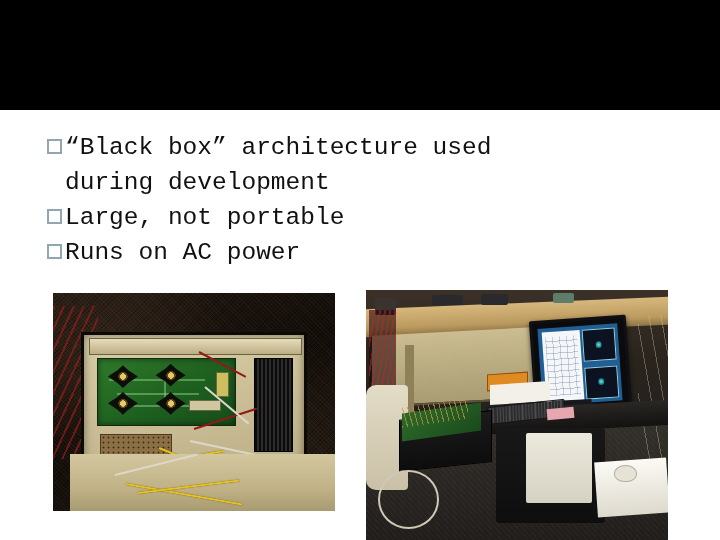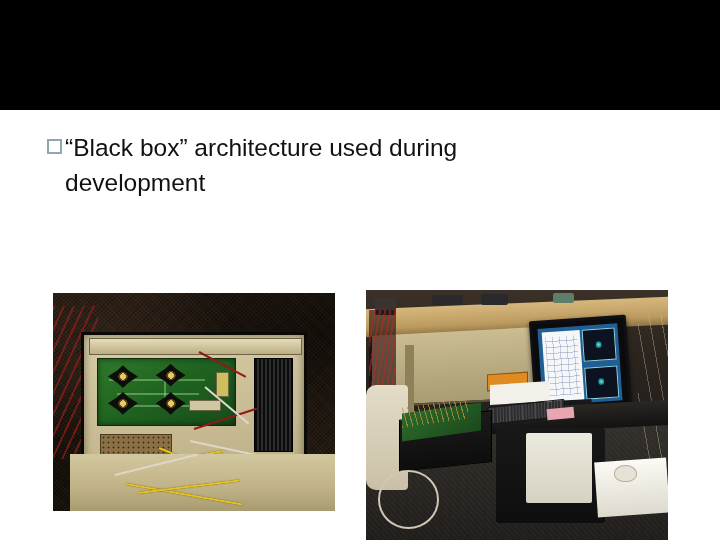--- a/index.html
+++ b/index.html
@@ -61,20 +61,21 @@
     height: 15px;
     margin-top: 9px;
     margin-right: 3px;
     border: 2px solid #91A6AE;
     background: #ffffff;
     box-sizing: border-box;
   }
   .bullet-text {
     flex: 1 1 auto;
     white-space: normal;
+    font-family: Liberation Mono, monospace;
   }
   .bullet-row.wrap .bullet-text {
     max-width: 495px;
   }
 
   
   .photo {
     position: absolute;
     overflow: hidden;
     background: #1a140e;
@@ -484,21 +485,29 @@
 
   <div class="header-band"></div>
 
   <div class="bullet-list">
 
     <div class="bullet-row wrap">
       <span class="bullet-marker"></span>
       <span class="bullet-text">“Black box” architecture used during development</span>
     </div>
 
-
+    <div class="bullet-row">
+      <span class="bullet-marker"></span>
+      <span class="bullet-text">Large, not portable</span>
+    </div>
+
+    <div class="bullet-row">
+      <span class="bullet-marker"></span>
+      <span class="bullet-text">Runs on AC power</span>
+    </div>
 
   </div>
 
   <div class="photo photo-left">
     <div class="lp-carpet"></div>
     <div class="lp-floorwires"></div>
 
     <div class="lp-chassis">
       <div class="lp-railtop"></div>
       <div class="lp-railbot"></div>

